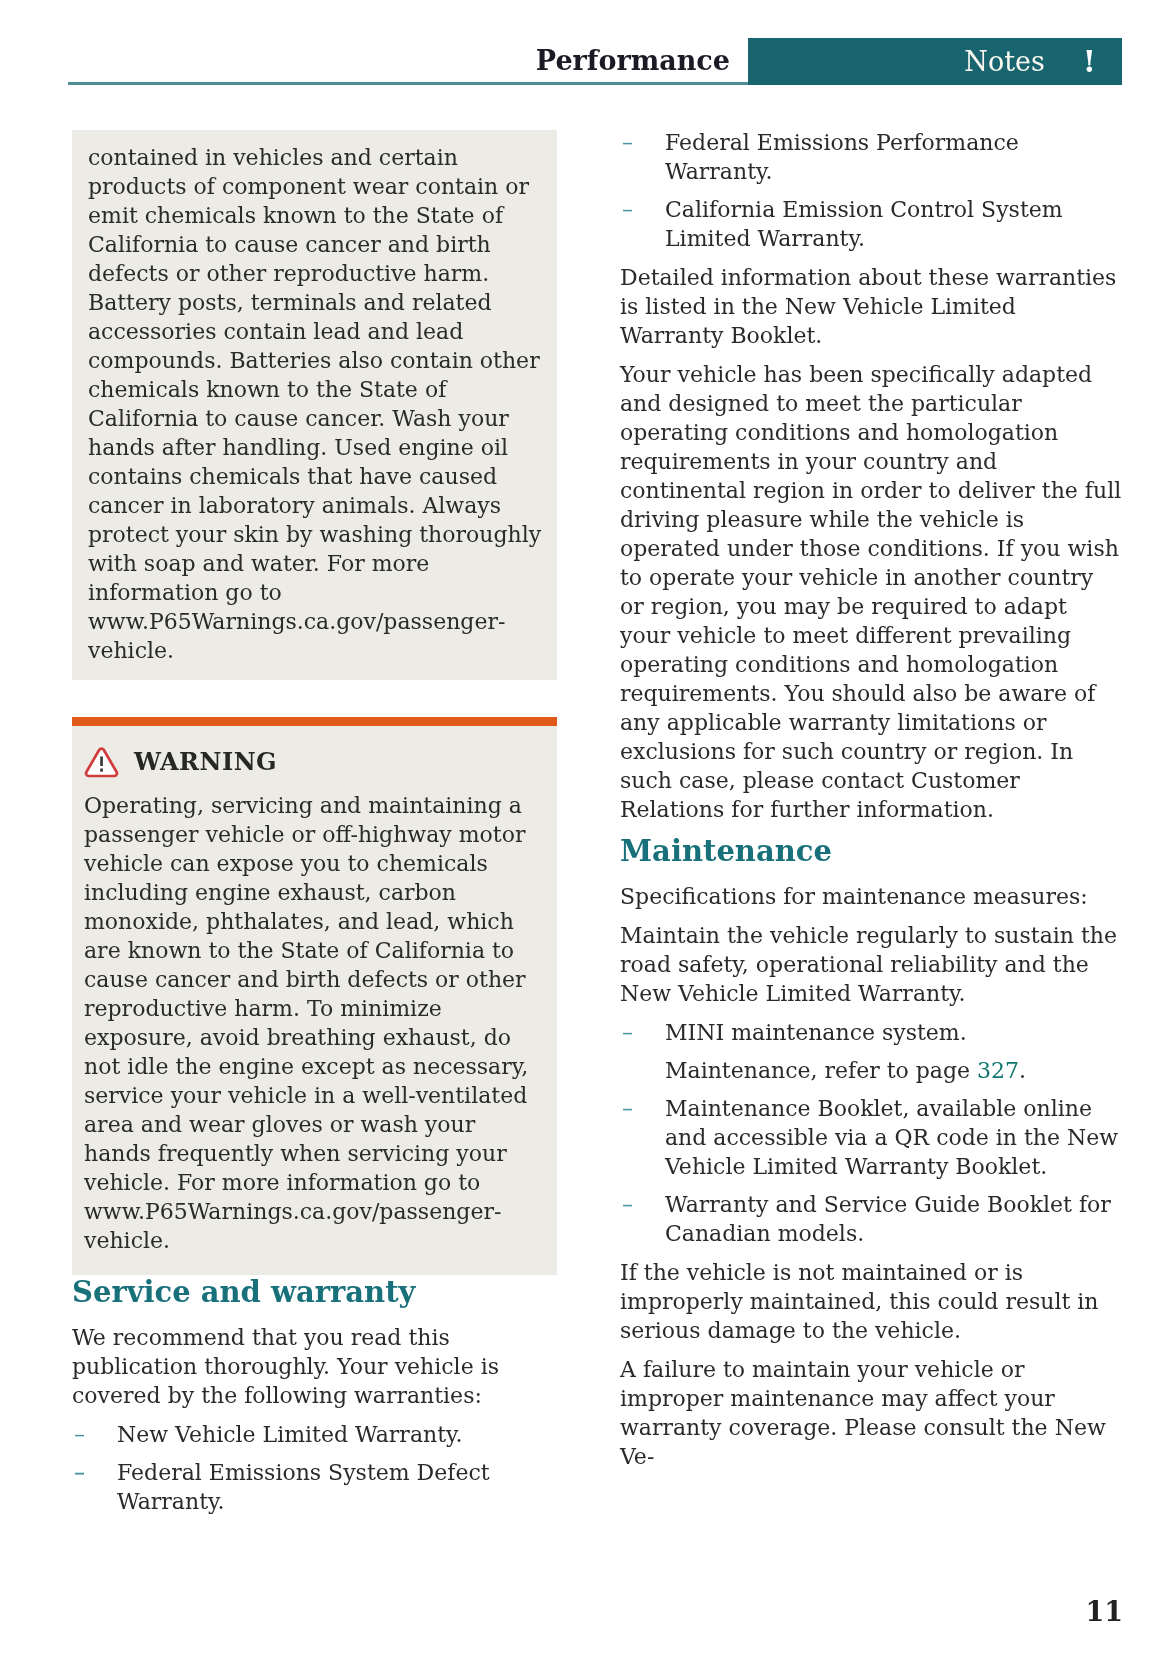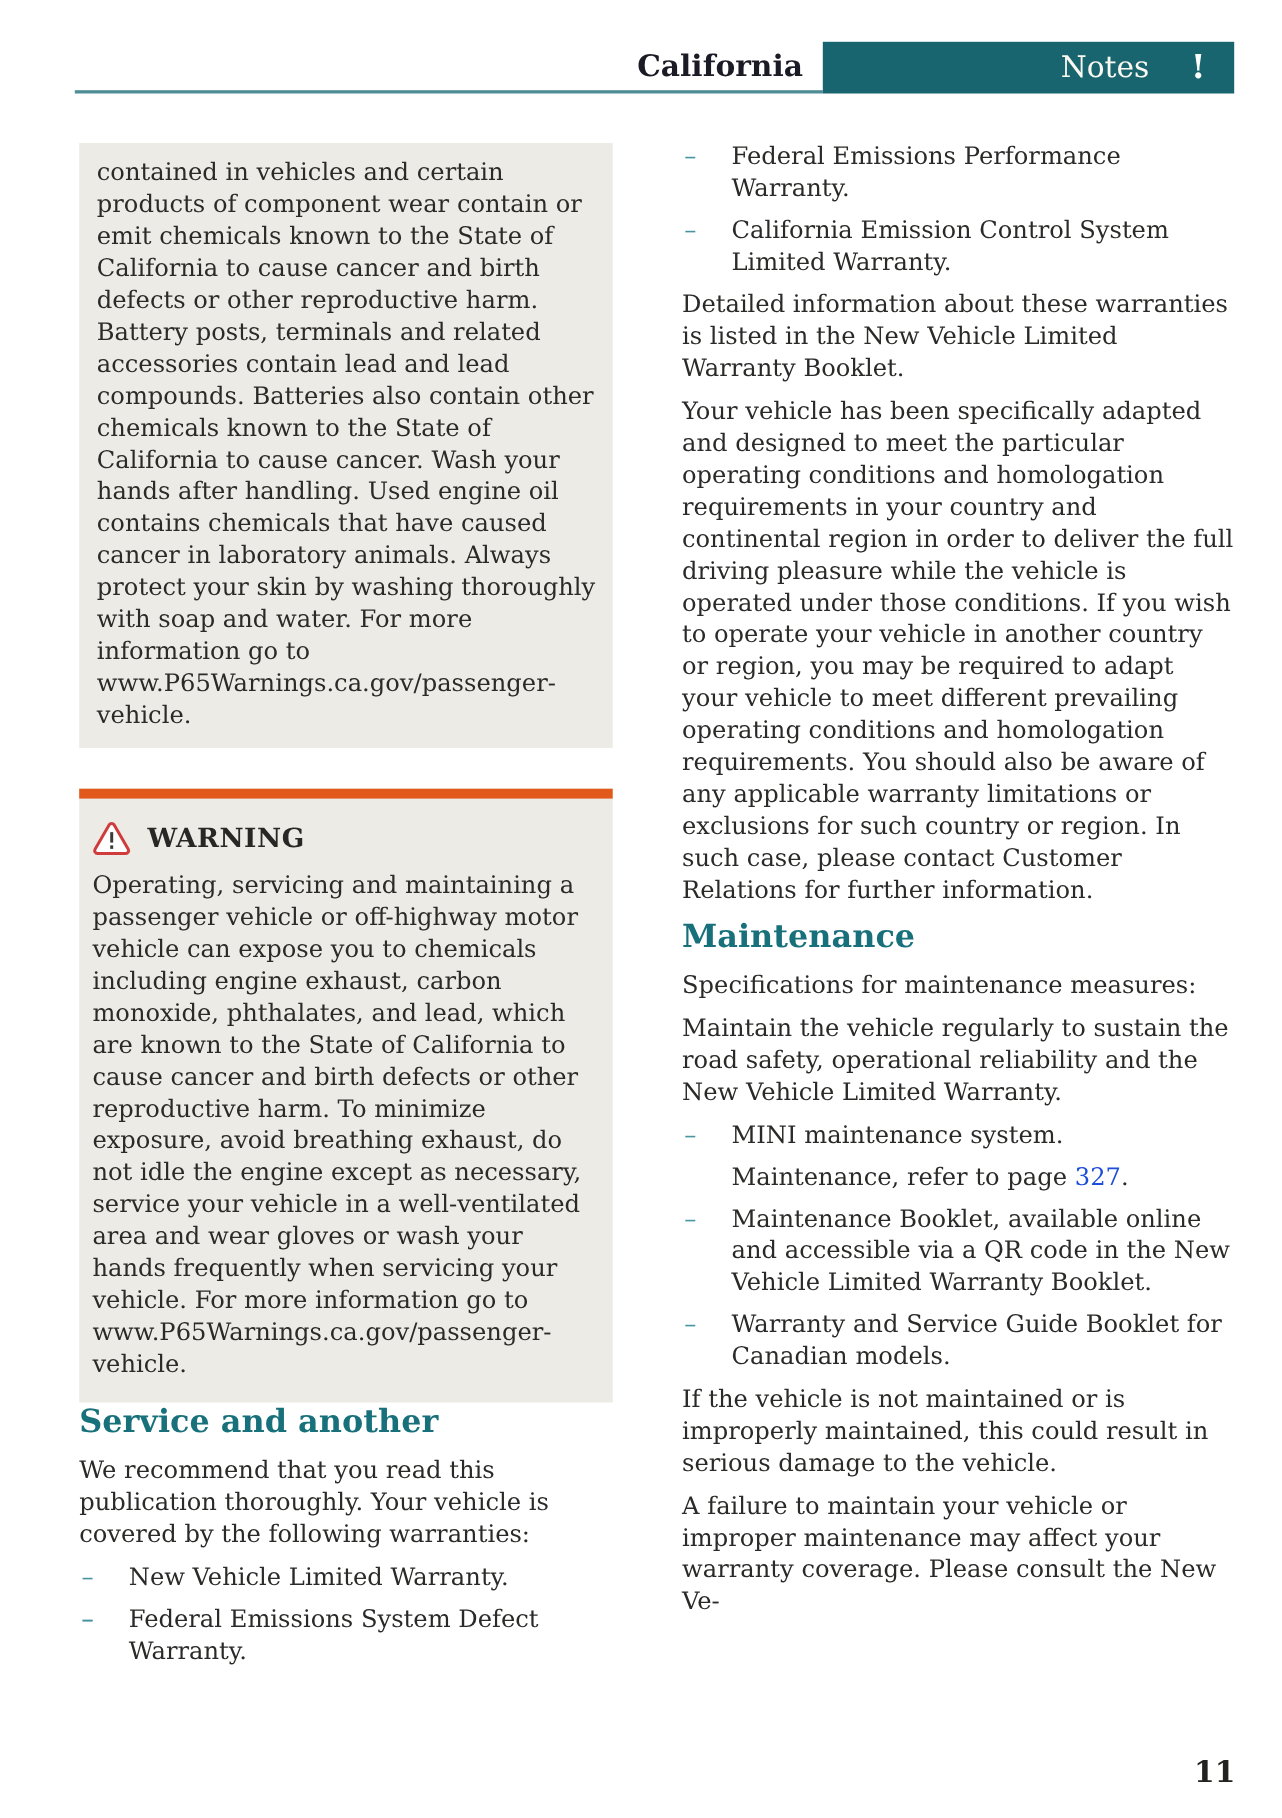--- a/index.html
+++ b/index.html
@@ -40,32 +40,32 @@
   
   h2.section{font-size:29px;line-height:34px;font-weight:bold;color:#18707b;margin:0 0 14px 0;}
   .svc-head{margin-top:36px;}
   .maint-head{margin-top:32px;}
   p.body{margin:0 0 10px 0;}
   
   ul.dashlist{list-style:none;margin:2px 0 10px 0;padding:0;}
   ul.dashlist li{position:relative;padding-left:45px;margin:0 0 9px 0;}
   ul.dashlist li .dash{position:absolute;left:2px;top:0;color:#4895a0;}
   .sub-line{margin-top:9px;}
-  .page-ref{color:#1d4ed8;cursor:pointer;}
+  .page-ref{color:#0f766e;cursor:pointer;}
   
   .pageno{position:absolute;right:42px;bottom:26px;font-size:27px;font-weight:bold;color:#222220;}
 </style>
 </head>
 <body>
 
 <div class="page">
 
   <div class="header">
     <div class="header-left">
-      <span>California</span>
+      <span>Performance</span>
     </div>
     <div class="notes-tab">
       <span class="notes-label">Notes</span>
       <span class="alert">!</span>
     </div>
   </div>
 
   <div class="col col-left">
 
     <div class="graybox">
@@ -77,21 +77,21 @@
         <svg width="35" height="31" viewBox="0 0 35 31">
           <path d="M15.3 2.7 L2.4 25.0 a2.7 2.7 0 0 0 2.3 4.0 h25.6 a2.7 2.7 0 0 0 2.3 -4.0 L19.7 2.7 a2.7 2.7 0 0 0 -4.4 0 Z" fill="#ffffff" stroke="#d03c3c" stroke-width="2.7" stroke-linejoin="round"></path>
           <rect x="16.2" y="9.5" width="2.7" height="9.5" fill="#3a3a38"></rect>
           <rect x="16.2" y="21.5" width="2.7" height="3.2" fill="#3a3a38"></rect>
         </svg>
         <span class="wtitle">WARNING</span>
       </div>
       <span>Operating, servicing and maintaining a passenger vehicle or off-highway motor vehicle can expose you to chemicals including engine exhaust, carbon monoxide, phthalates, and lead, which are known to the State of California to cause cancer and birth defects or other reproductive harm. To minimize exposure, avoid breathing exhaust, do not idle the engine except as necessary, service your vehicle in a well-ventilated area and wear gloves or wash your hands frequently when servicing your vehicle. For more information go to www.P65Warnings.ca.gov/passenger-vehicle.</span>
     </div>
 
-    <h2 class="section svc-head">Service and another</h2>
+    <h2 class="section svc-head">Service and warranty</h2>
 
     <p class="body">We recommend that you read this publication thoroughly. Your vehicle is covered by the following warranties:</p>
 
     <ul class="dashlist">
       <li>
         <span class="dash">–</span>
         <span>New Vehicle Limited Warranty.</span>
       </li>
       <li>
         <span class="dash">–</span>

